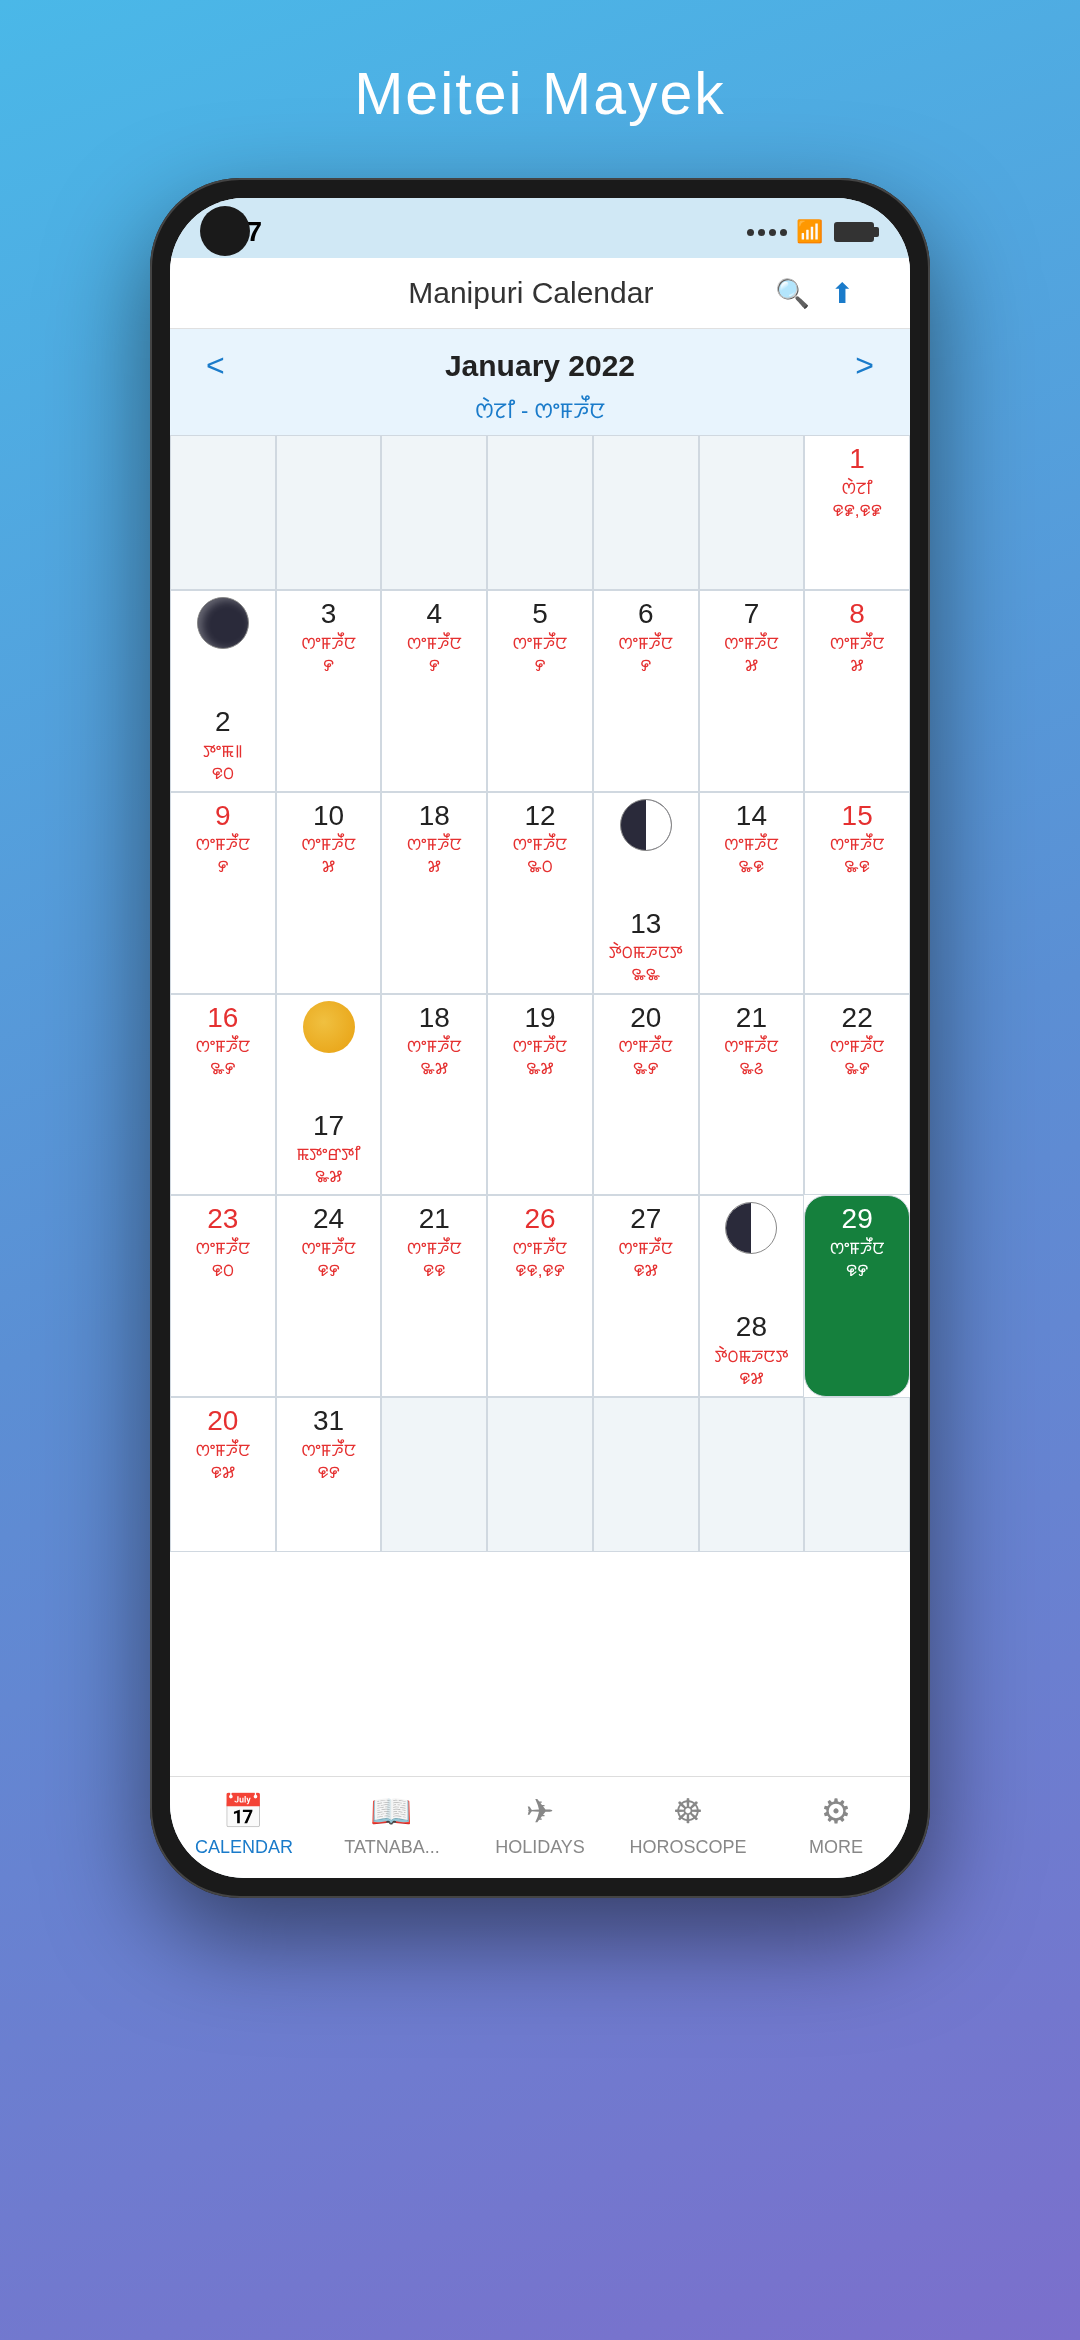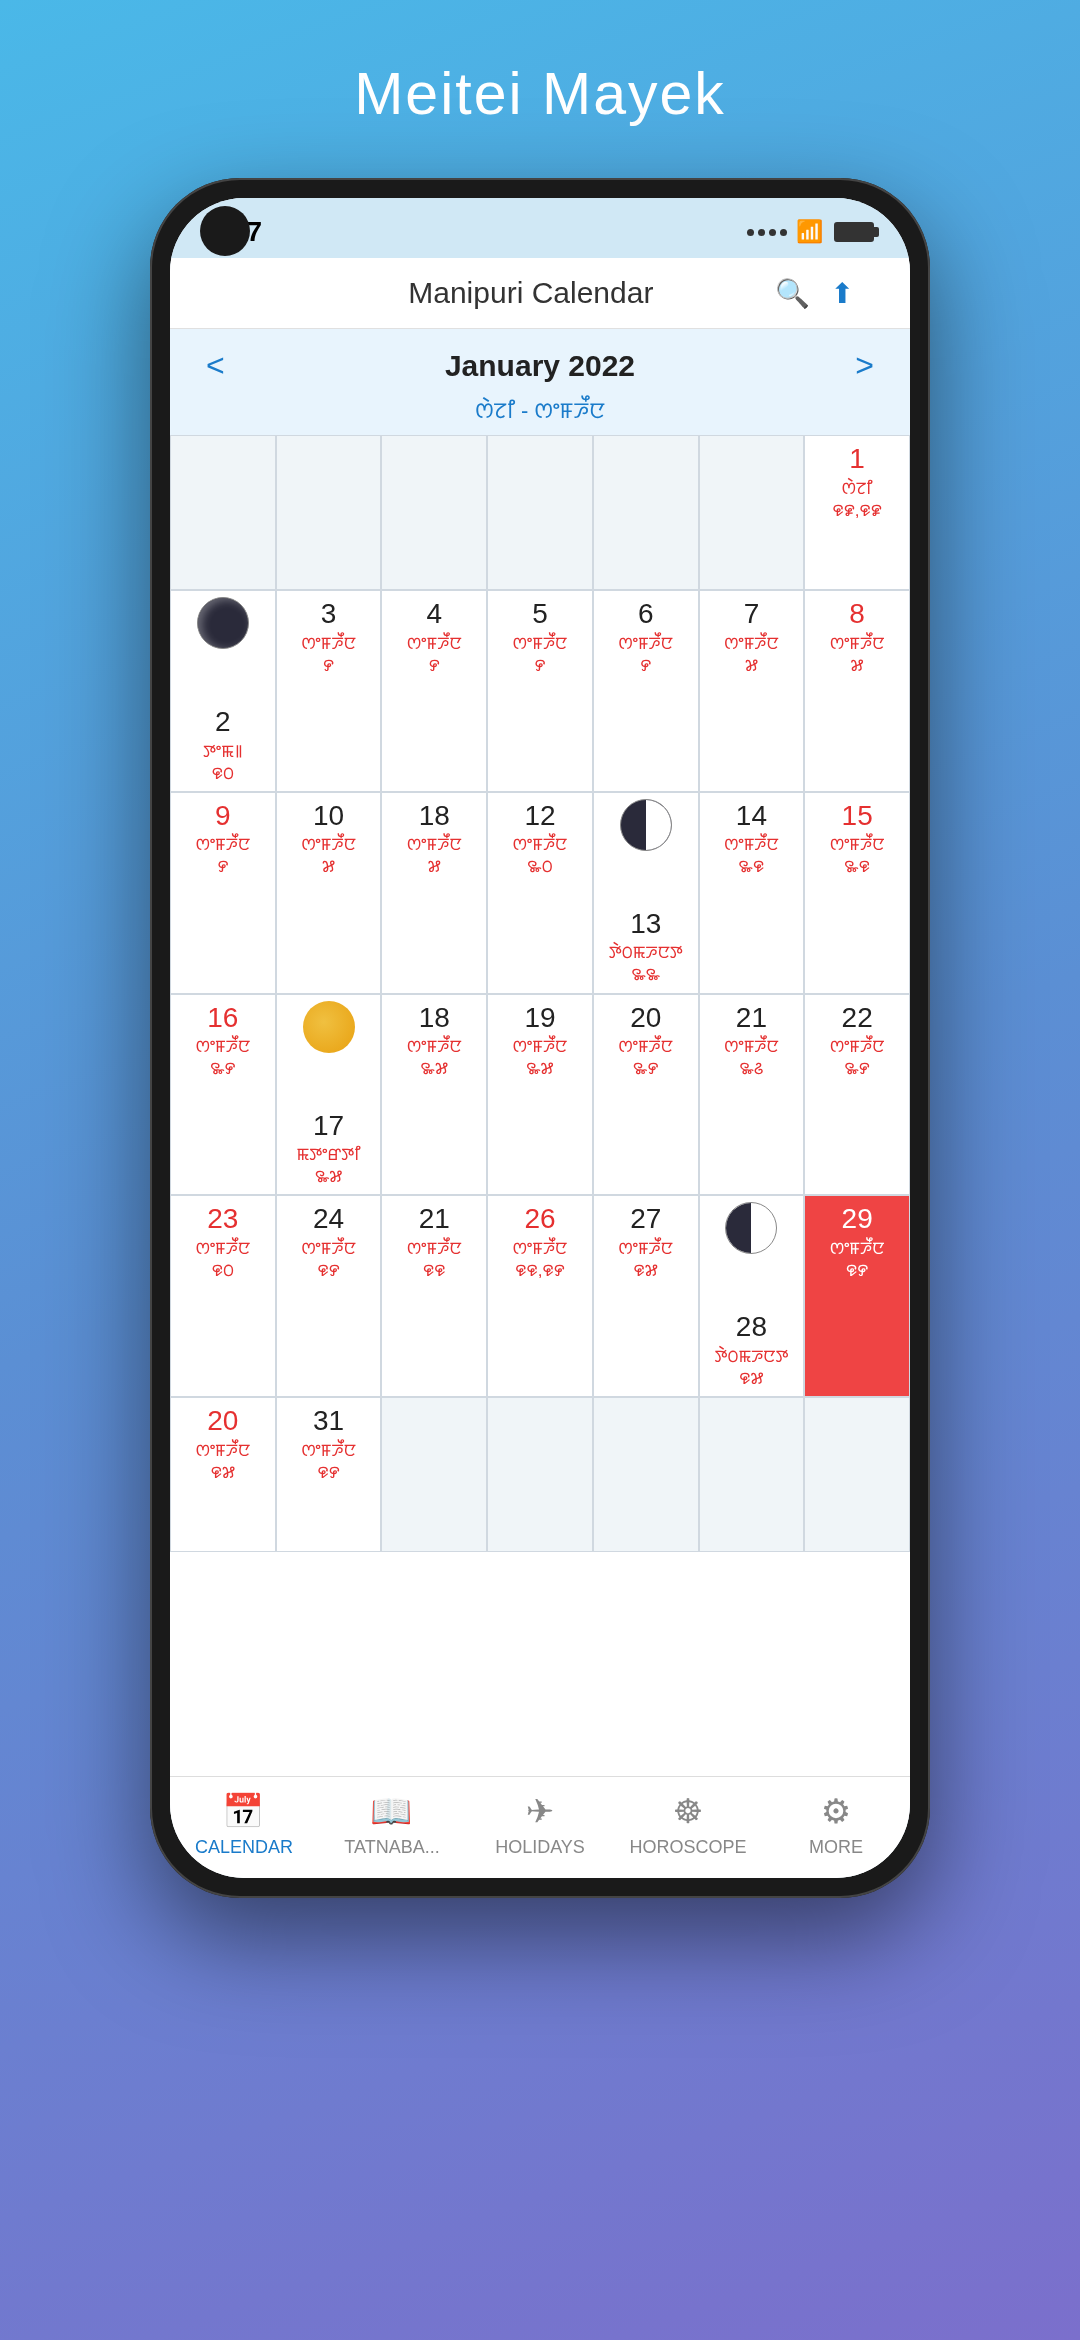--- a/index.html
+++ b/index.html
@@ -193,21 +193,22 @@
       border: 0.5px solid #d0d8e0;
       min-height: 155px;
       padding: 6px;
       background: white;
       display: flex;
       flex-direction: column;
       align-items: center;
       position: relative;
     }
     .cal-cell.today {
-      background: #ef4444;
+      background: #15803d;
+      border-radius: 22px;
     }
     .cal-cell.empty {
       background: #f0f5f8;
     }
     .cal-day-num {
       font-size: 28px;
       font-weight: 500;
       color: #222;
       line-height: 1.2;
     }

